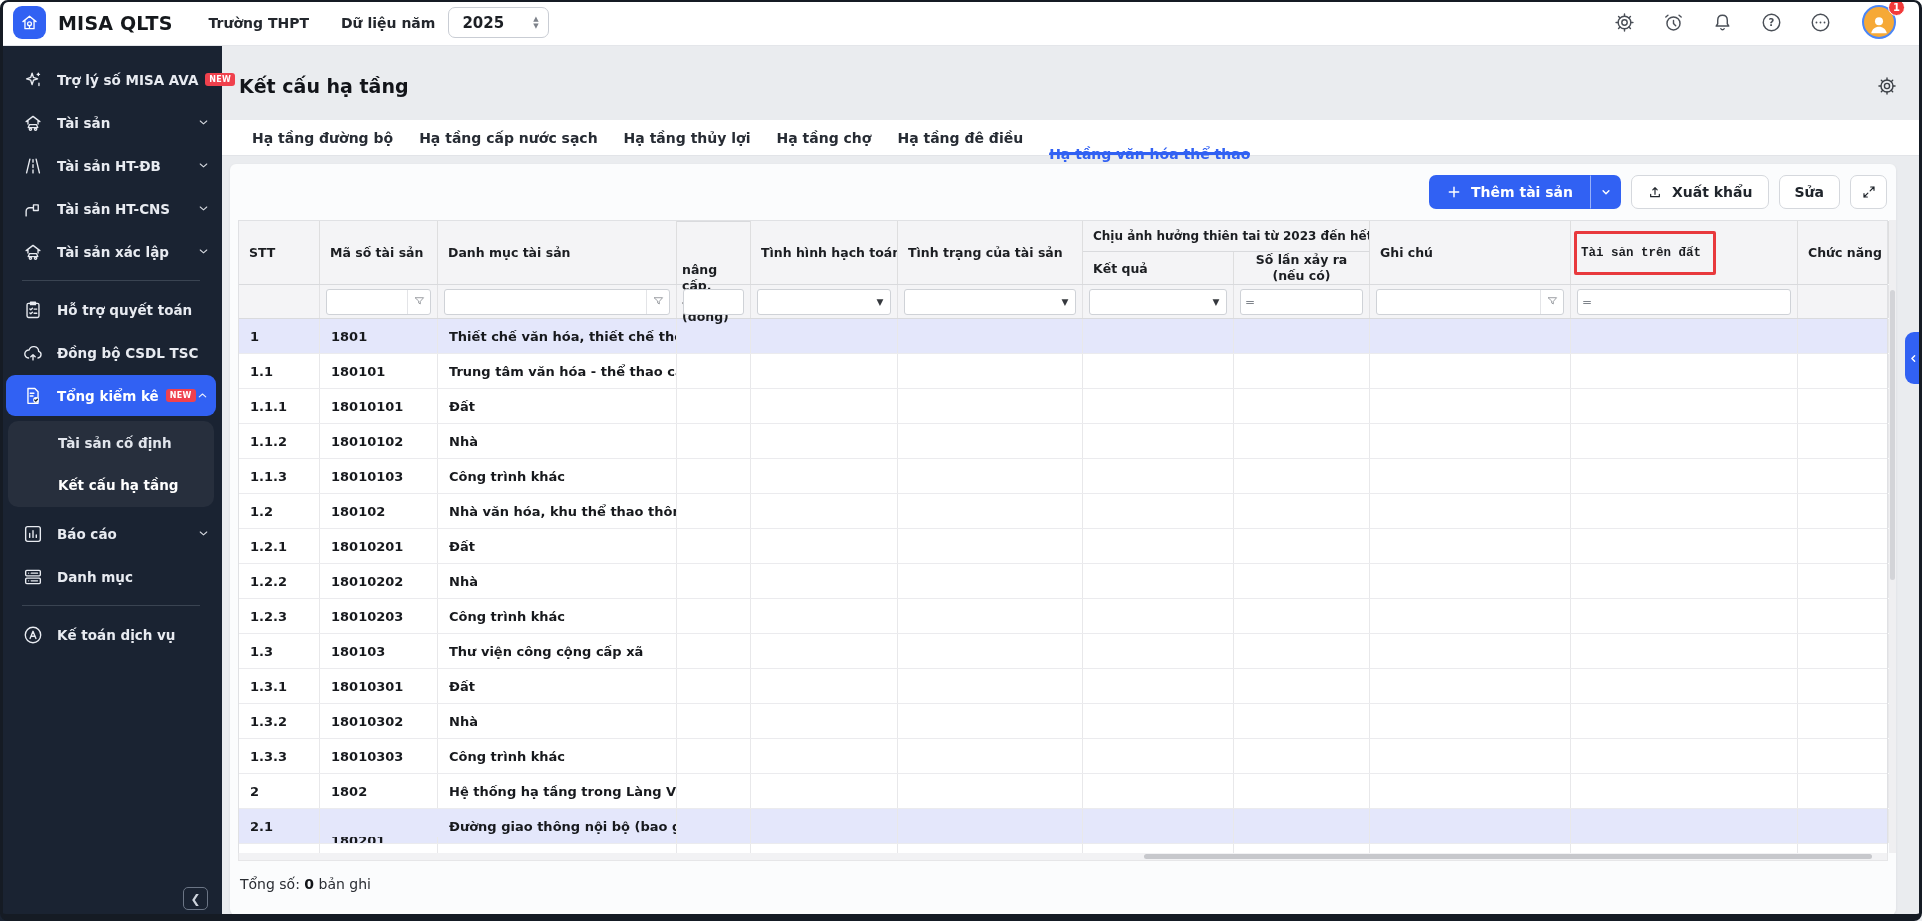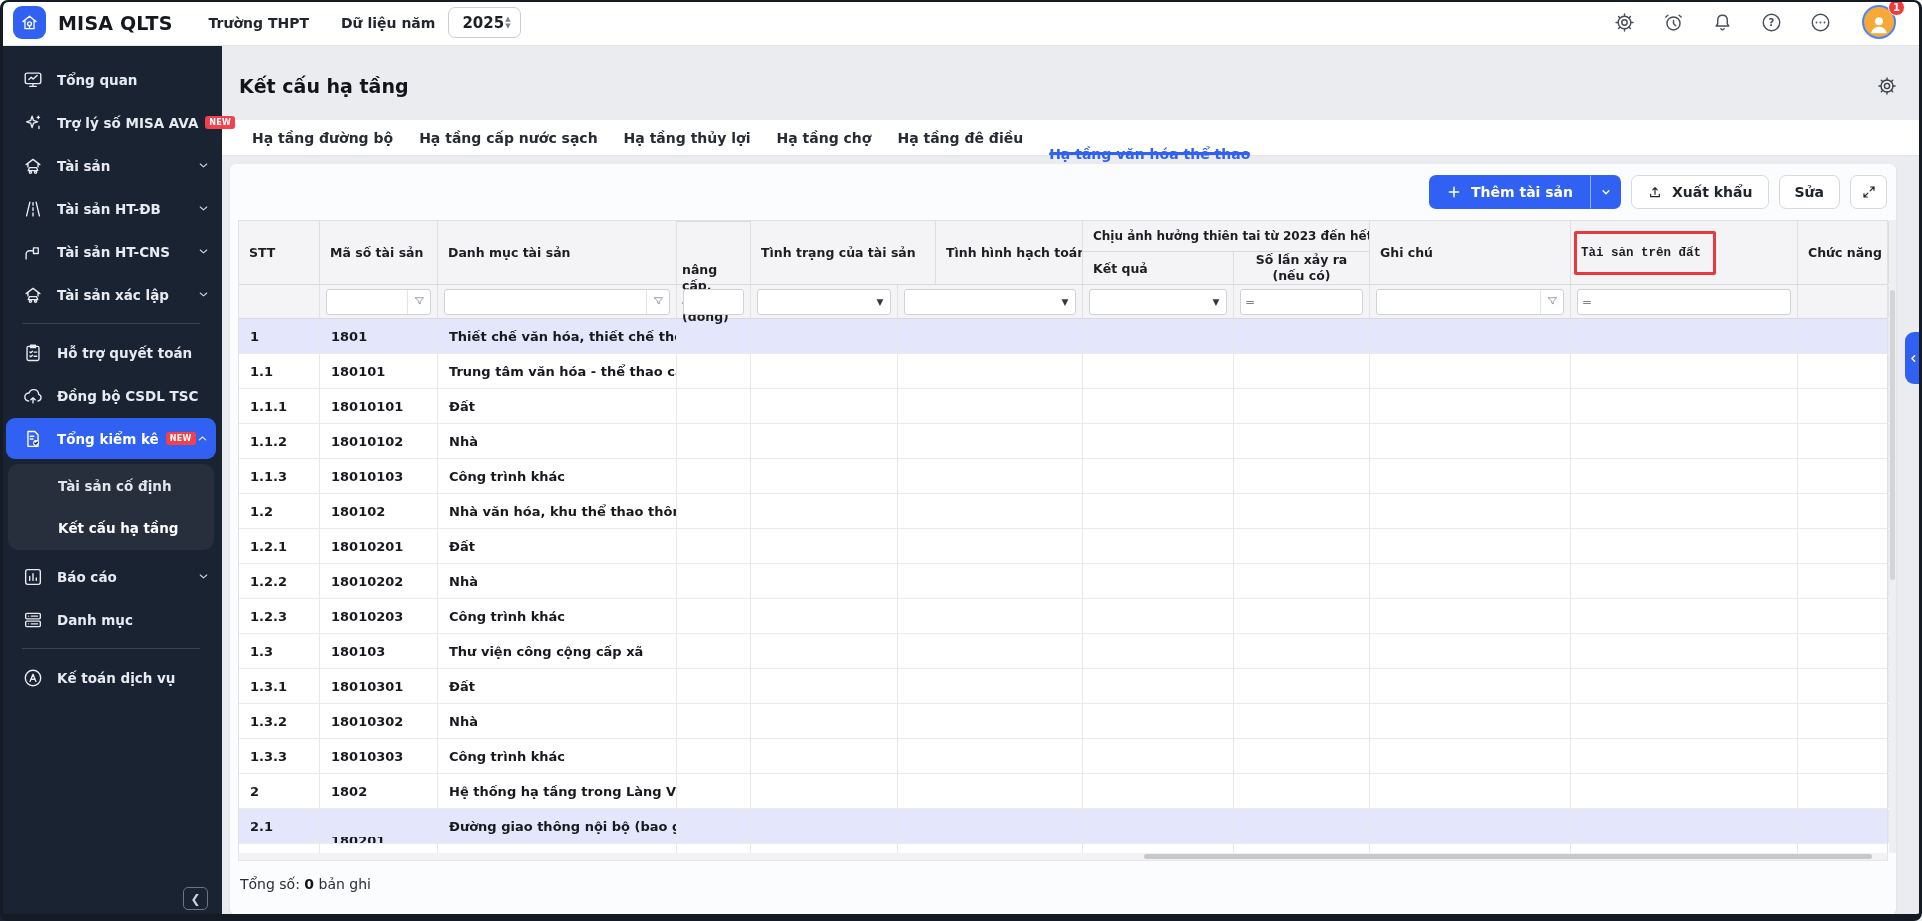--- a/index.html
+++ b/index.html
@@ -13,21 +13,21 @@
   
   #topbar { position:absolute; top:0; left:0; right:0; height:46px; background:#fff;
     border-bottom:1px solid #e4e6ea; display:flex; align-items:center; z-index:5; }
   .logo { width:33px; height:33px; border-radius:9px; background:var(--accent);
     margin:0 12px 0 13px; display:flex; align-items:center; justify-content:center; color:#fff; }
   .logo svg { width:21px; height:21px; }
   .app-name { font-size:19px; font-weight:bold; color:#15181c; letter-spacing:.2px; }
   .org { margin-left:36px; font-size:14px; font-weight:600; color:#23272d; }
   .year-label { margin-left:32px; font-size:14px; font-weight:600; color:#23272d; }
   .spinner { margin-left:13px; height:31px; border:1px solid #c9cdd4; border-radius:7px; background:#fff;
-    display:flex; align-items:center; padding:0 9px 0 13px; gap:1px; }
+    display:flex; align-items:center; padding:0 9px 0 13px; gap:29px; }
   .spin-val { font-size:15px; font-weight:600; color:#1c1f24; }
   .spin-arrows { display:flex; flex-direction:column; font-size:7px; color:#7d828a; line-height:7px; cursor:pointer; }
   .topbar-right { margin-left:auto; display:flex; align-items:center; gap:26px; padding-right:24px; }
   .hicon { width:23px; height:23px; color:#4a4f57; cursor:pointer; }
   .hicon svg { width:23px; height:23px; }
   .avatar-wrap { position:relative; width:36px; height:36px; margin-left:4px; }
   .avatar { width:34px; height:34px; border-radius:50%; background:#F6A937; border:2.5px solid #4a86f7;
     overflow:hidden; display:flex; align-items:flex-end; justify-content:center; }
   .avatar svg { width:26px; height:26px; }
   .avatar-badge { position:absolute; top:-6px; right:-7px; min-width:17px; height:17px; border-radius:9px;
@@ -198,29 +198,20 @@
       <div class="avatar-badge">1</div>
     </div>
   </div>
 </header>
 
 <nav id="sidebar">
   <div id="sidebar-nav">
       <div class="sb-item">
         <div class="sb-ic">
           <svg class="ic" viewBox="0 0 24 24" style="">
-            <rect x="3.5" y="4.5" width="17" height="11.5" rx="2"></rect>
-            <path d="M7.5 11.5l2.6-2.6 2 2 4.4-3.9M12 16v3M8.5 19h7"></path>
-          </svg>
-        </div>
-        <span class="sb-label">Tổng quan</span>
-      </div>
-      <div class="sb-item">
-        <div class="sb-ic">
-          <svg class="ic" viewBox="0 0 24 24" style="">
             <path d="M11 4.5l1.5 4.7L17 10.7l-4.5 1.5L11 17l-1.5-4.8L5 10.7l4.5-1.5z"></path>
             <path d="M17.8 4.5v2.6M16.5 5.8h2.6M18.5 15.5v2.6"></path>
           </svg>
         </div>
         <span class="sb-label">Trợ lý số MISA AVA</span>
         <span class="sb-badge">NEW</span>
       </div>
       <div class="sb-item">
         <div class="sb-ic">
           <svg class="ic" viewBox="0 0 24 24" style="">
@@ -406,25 +397,25 @@
               <span>Mã số tài sản</span>
             </div>
             <div class="th" style="width: 239px;">
               <span>Danh mục tài sản</span>
             </div>
             <div class="th-split" style="width: 74px;">
               <div class="split-top"></div>
               <div class="split-bot">nâng cấp,
 ạo (đồng)</div>
             </div>
+            <div class="th" style="width: 147px;">
+              <span>Tình hình hạch toán</span>
+            </div>
             <div class="th" style="width: 185px;">
               <span>Tình trạng của tài sản</span>
-            </div>
-            <div class="th" style="width: 147px;">
-              <span>Tình hình hạch toán</span>
             </div>
             <div class="th-group" style="width: 287px;">
               <div class="group-title">Chịu ảnh hưởng thiên tai từ 2023 đến hết 2025</div>
               <div class="group-cells">
                 <div class="th" style="width: 151px;">
                   <span>Kết quả</span>
                 </div>
                 <div class="th center" style="width: 136px;">
                   <span>Số lần xảy ra (nếu có)</span>
                 </div>

